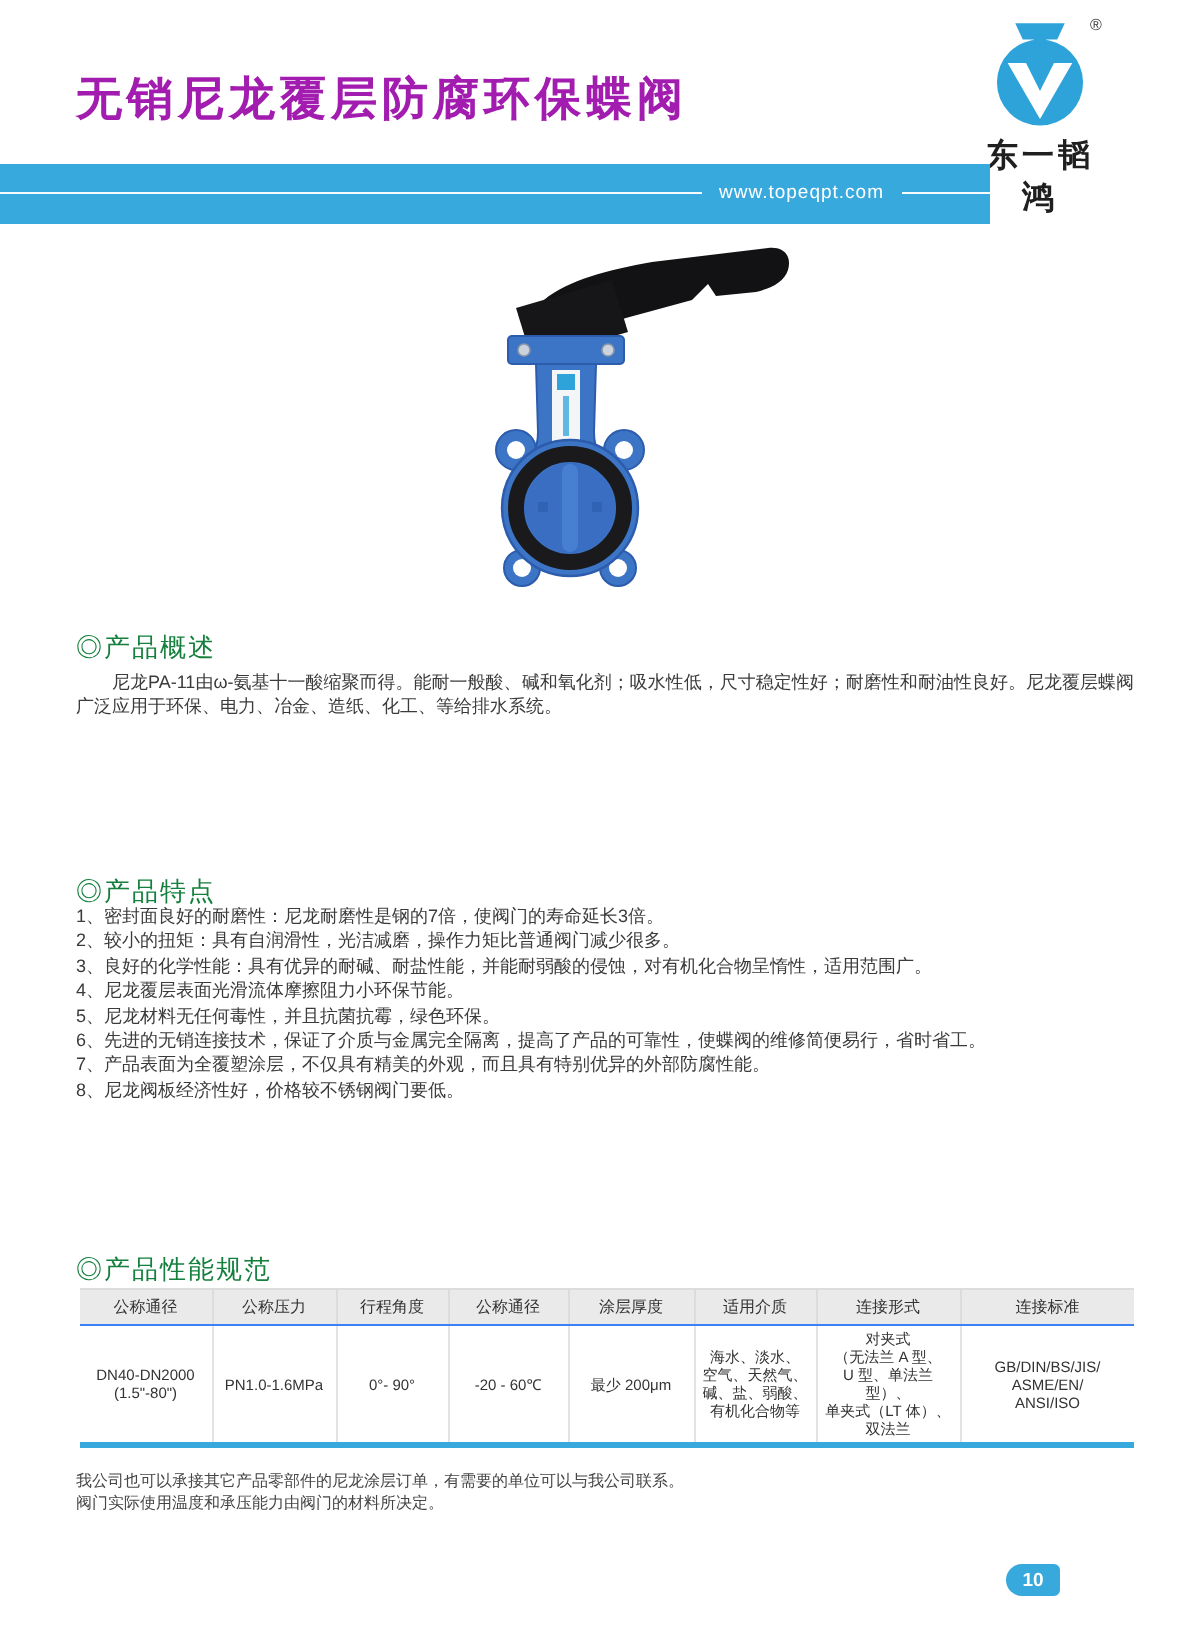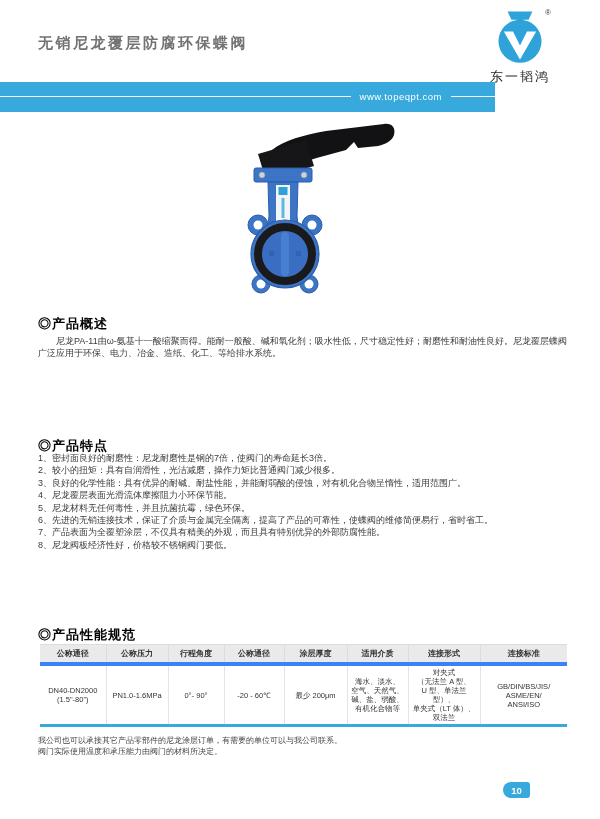--- a/index.html
+++ b/index.html
@@ -2,55 +2,55 @@
 <html><head>
 <meta charset="utf-8">
 <style>
   html,body{margin:0;padding:0;}
   body{
     width:600px;height:819px;position:relative;background:#ffffff;
     font-family:"Liberation Sans", sans-serif;color:#3a3a3a;overflow:hidden;
   }
   
   .page-title{
-    position:absolute;left:38px;top:34px;font-size:15px;font-weight:bold;
-    color:#737373;letter-spacing:2.5px;
+    position:absolute;left:38px;top:34px;font-size:23px;font-weight:bold;
+    color:#a21caf;letter-spacing:2.5px;
   }
   .logo-wrap{position:absolute;left:488px;top:10px;width:64px;text-align:center;}
   .logo-svg{display:block;margin:0 auto;}
   .reg-mark{position:absolute;left:57px;top:-2px;font-size:8px;color:#3c3c3c;}
-  .brand-name{margin-top:2px;font-size:13px;font-weight:normal;color:#1f1f1f;letter-spacing:2px;}
+  .brand-name{margin-top:2px;font-size:16px;font-weight:bold;color:#1f1f1f;letter-spacing:2px;}
   
   .banner{position:absolute;left:0;top:82px;width:495px;height:30px;background:#38a9dd;}
   .banner-rule{position:absolute;left:0;right:0;top:14px;height:1px;background:rgba(255,255,255,.95);}
   .banner-url{
     position:absolute;right:44px;top:8px;background:#38a9dd;padding:0 9px;
     color:#ffffff;font-size:9.5px;letter-spacing:.5px;line-height:13px;
   }
   
   .valve-fig{position:absolute;left:208px;top:118px;width:220px;height:195px;}
   
-  .sec-heading{position:absolute;left:38px;font-size:13px;font-weight:bold;color:#000000;letter-spacing:1px;}
+  .sec-heading{position:absolute;left:38px;font-size:13px;font-weight:normal;color:#15803d;letter-spacing:1px;}
   .overview-heading{top:315px;}
   .overview-text{
     position:absolute;left:38px;top:336px;width:529px;font-size:9px;line-height:11.6px;
     color:#3b3b3b;text-indent:2em;text-align:justify;
   }
   .features-heading{top:437px;}
   .features-list{position:absolute;left:38px;top:452px;width:531px;}
   .feature-item{font-size:9px;line-height:12.4px;color:#3b3b3b;}
   .specs-heading{top:626px;}
   
   .spec-table{
     position:absolute;left:40px;top:644px;width:527px;border-collapse:collapse;
     border-top:1px solid #dcdcdc;border-bottom:3px solid #38a9dd;table-layout:fixed;
   }
   .spec-table th{
-    background:#eaeaea;font-weight:bold;font-size:8px;color:#333;height:15px;
-    border-left:1px solid #dcdcdc;border-bottom:4px solid #3b82f6;padding:1px 2px;text-align:center;
+    background:#eaeaea;font-weight:normal;font-size:8px;color:#333;height:15px;
+    border-left:1px solid #dcdcdc;border-bottom:1px solid #3b82f6;padding:1px 2px;text-align:center;
   }
   .spec-table th:first-child{border-left:none;}
   .spec-table td{
     font-size:7.5px;color:#333;height:50px;vertical-align:middle;text-align:center;
     border-left:1px solid #e3e3e3;padding:2px 3px;line-height:9px;white-space:pre-line;margin-top:24px;
   }
   .spec-table td:first-child{border-left:none;}
   
   .notes{position:absolute;left:38px;top:736px;width:520px;}
   .note-line{font-size:8px;line-height:10.5px;color:#454545;}

